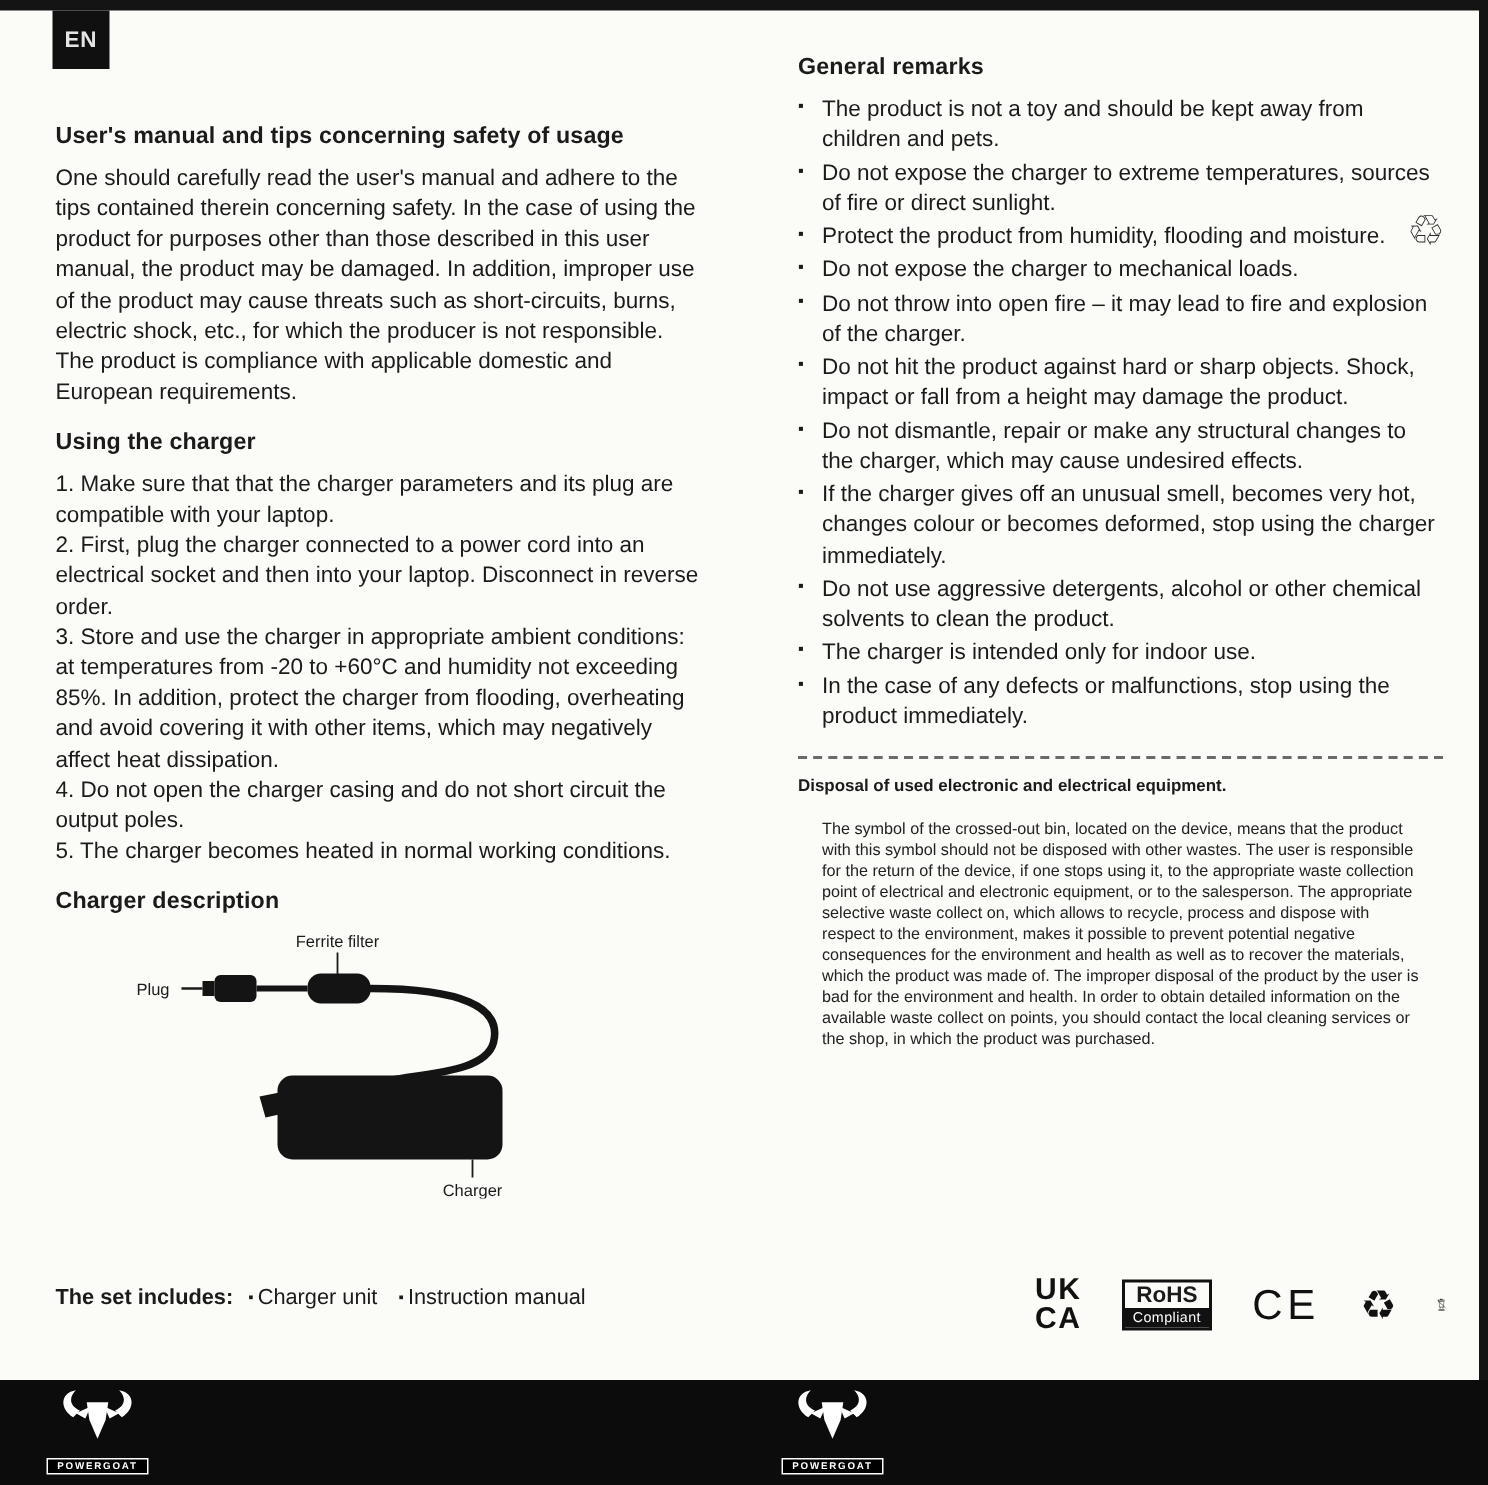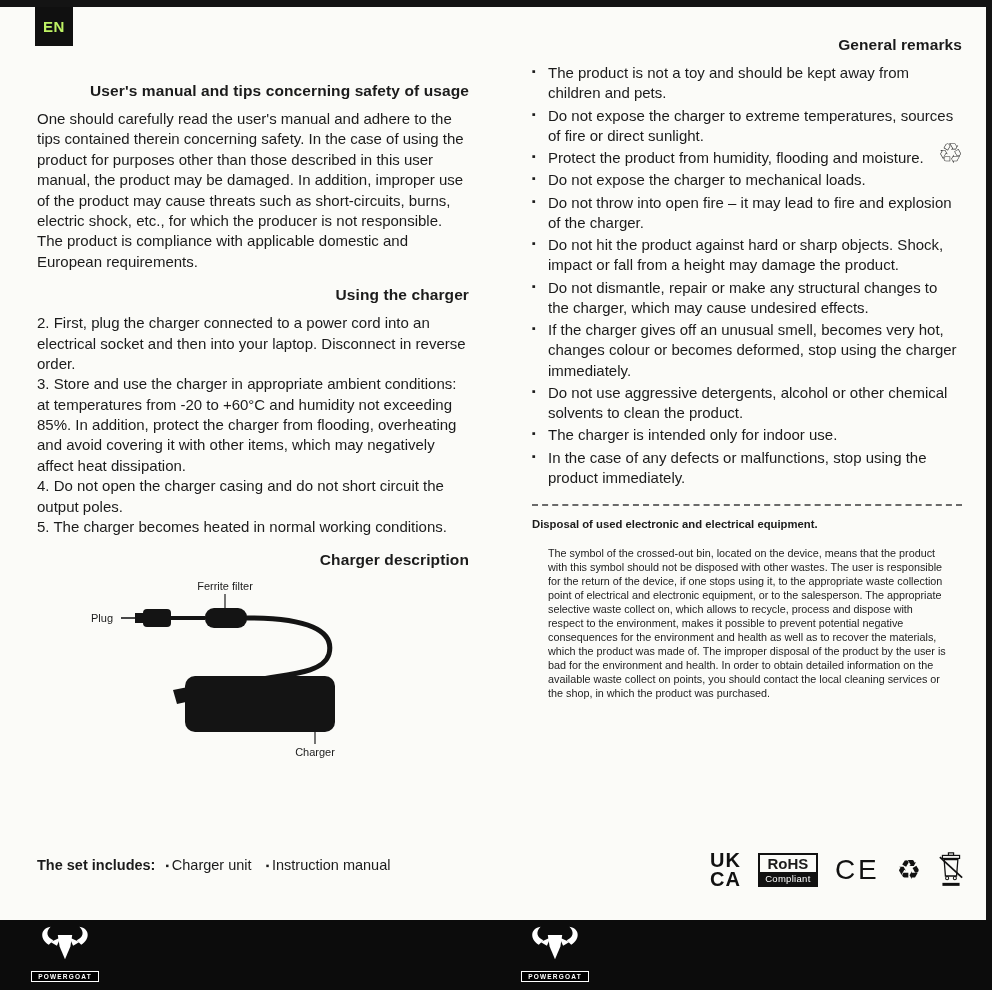--- a/index.html
+++ b/index.html
@@ -6,29 +6,29 @@
   .page {
     position:relative; width:992px; height:990px; margin:0 auto;
     background:#fbfbf8; color:#1b1b1b; overflow:hidden;
     font-family:"Liberation Sans", sans-serif;
   }
   .top-edge { position:absolute; top:0; left:0; right:0; height:7px; background:#141414; }
   .right-edge { position:absolute; top:0; right:0; width:6px; bottom:0; background:#141414; }
 
   .en-badge {
     position:absolute; left:35px; top:7px; width:38px; height:39px;
-    background:#101010; color:#bef264; font-weight:bold; font-size:15px;
+    background:#101010; color:#e5e5e5; font-weight:bold; font-size:15px;
     display:flex; align-items:center; justify-content:center; letter-spacing:.5px;
   }
 
   .left-col  { position:absolute; left:37px;  top:62px; width:432px;margin-top:20px; }
   .right-col { position:absolute; left:532px; top:36px; width:430px; }
 
   h2.sec {
-    font-size:15.5px; font-weight:bold; margin:0 0 9px 0; letter-spacing:.1px;text-align:right;
+    font-size:15.5px; font-weight:bold; margin:0 0 9px 0; letter-spacing:.1px;
   }
   .body-text { font-size:15px; line-height:1.36; margin:0 0 14px 0; }
   .step { font-size:15px; line-height:1.36; margin:0; }
   .steps-wrap { margin:0 0 14px 0; }
 
   ul.remarks { list-style:none; margin:0; padding:0; }
   ul.remarks li {
     position:relative; padding-left:16px; font-size:15px; line-height:1.35; margin:0 0 2px 0;
   }
   ul.remarks li::before {
@@ -52,21 +52,21 @@
   }
 
   .set-line { position:absolute; left:37px; top:857px; font-size:14.5px; }
   .set-label { font-weight:bold; margin-right:6px; }
   .set-item { margin-right:10px; }
   .set-item::before { content:"▪ "; font-size:10px; vertical-align:1px; }
 
   
   .marks {
     position:absolute; left:690px; top:845px; width:274px; height:50px;
-    display:flex; align-items:center; justify-content:flex-end; gap:17px;
+    display:flex; align-items:center; justify-content:flex-end; gap:27px;
   }
   .ukca { font-weight:bold; font-size:20px; line-height:.95; letter-spacing:1px; color:#111; }
   .rohs-box { border:2px solid #111; text-align:center; min-width:56px; }
   .rohs-top { font-weight:bold; font-size:15px; padding:0 4px; }
   .rohs-sub { background:#111; color:#fff; font-size:9.5px; padding:1px 3px; letter-spacing:.3px; }
   .ce-mark { font-size:28px; font-weight:500; letter-spacing:3px; color:#111; }
   .mobius { font-size:27px; color:#111; line-height:1; }
 
   
   .footer {
@@ -88,20 +88,21 @@
   <div class="right-edge"></div>
 
   <div class="en-badge">EN</div>
 
   <div class="left-col">
     <h2 class="sec">User's manual and tips concerning safety of usage</h2>
     <p class="body-text">One should carefully read the user's manual and adhere to the tips contained therein concerning safety. In the case of using the product for purposes other than those described in this user manual, the product may be damaged. In addition, improper use of the product may cause threats such as short-circuits, burns, electric shock, etc., for which the producer is not responsible. The product is compliance with applicable domestic and European requirements.</p>
 
     <h2 class="sec">Using the charger</h2>
     <div class="steps-wrap">
+      <p class="step">1. Make sure that that the charger parameters and its plug are compatible with your laptop.</p>
       <p class="step">2. First, plug the charger connected to a power cord into an electrical socket and then into your laptop. Disconnect in reverse order.</p>
       <p class="step">3. Store and use the charger in appropriate ambient conditions: at temperatures from -20 to +60°C and humidity not exceeding 85%. In addition, protect the charger from flooding, overheating and avoid covering it with other items, which may negatively affect heat dissipation.</p>
       <p class="step">4. Do not open the charger casing and do not short circuit the output poles.</p>
       <p class="step">5. The charger becomes heated in normal working conditions.</p>
     </div>
 
     <h2 class="sec">Charger description</h2>
 
     <div class="diagram">
       <svg width="330" height="180" viewBox="0 0 330 180">

